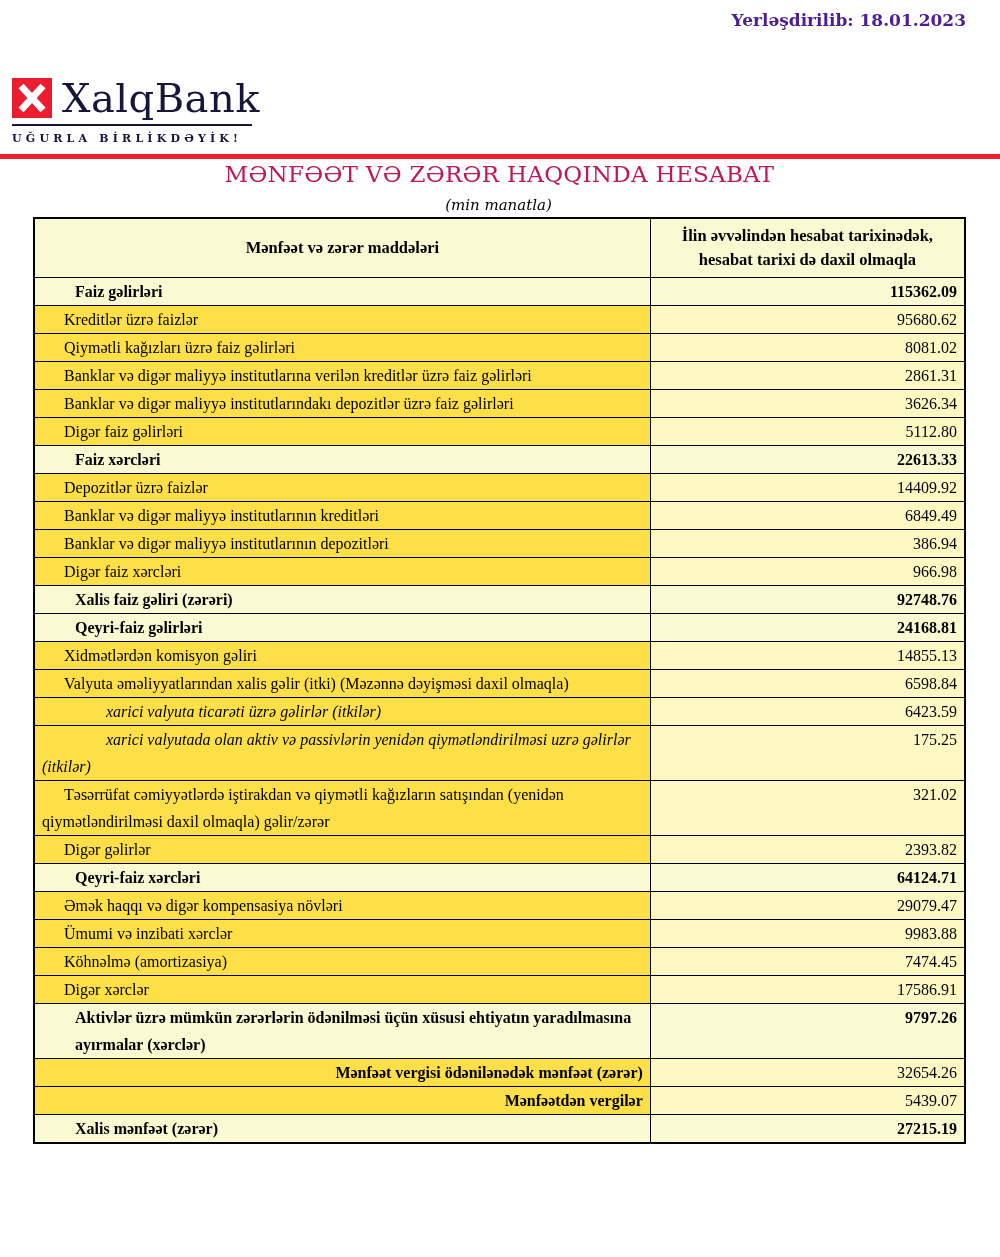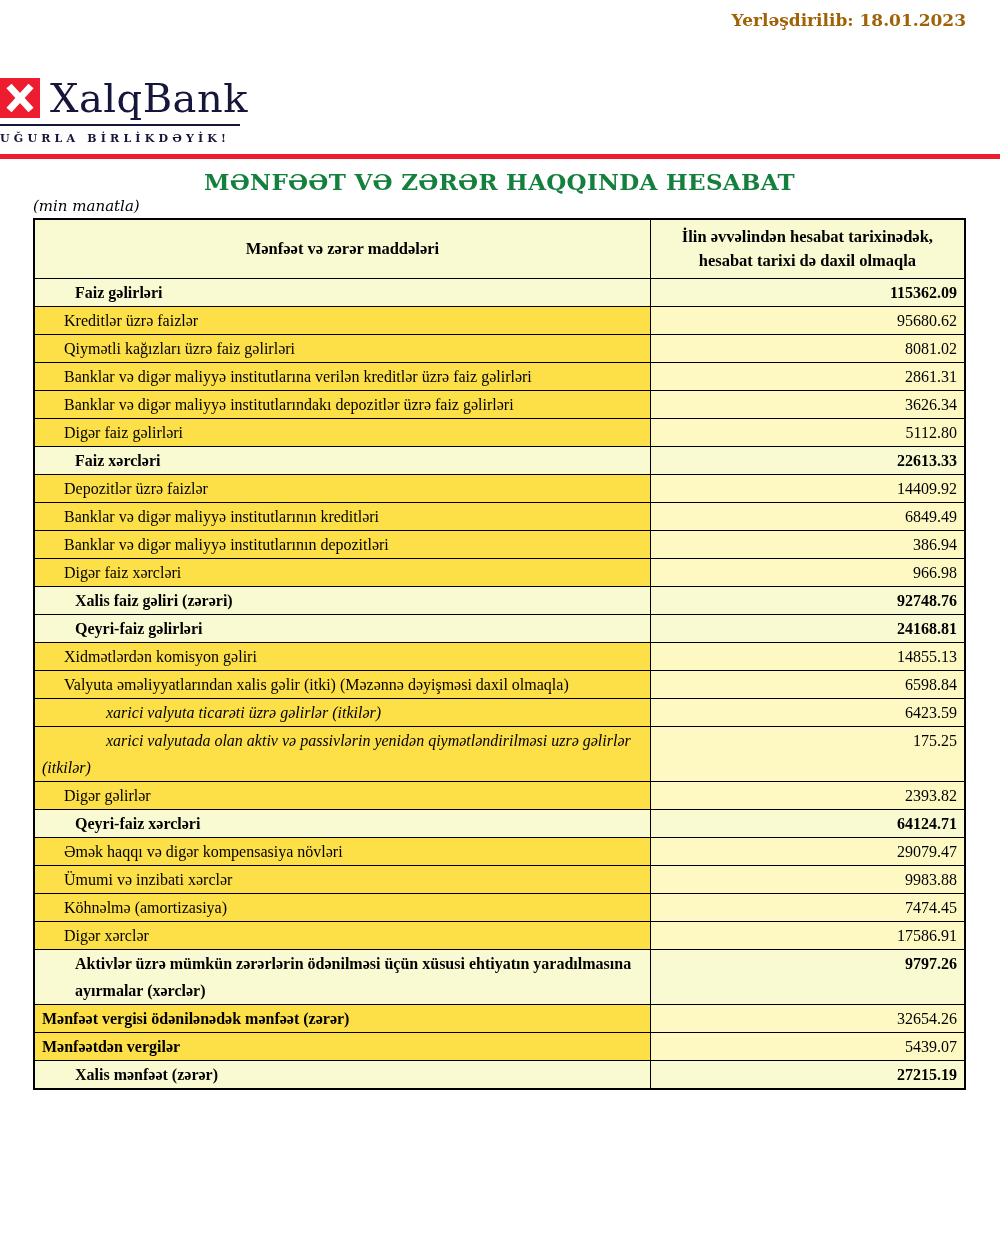--- a/index.html
+++ b/index.html
@@ -10,25 +10,25 @@
     font-family: "DejaVu Serif", "Liberation Serif", serif;
     color: #000000;
   }
   .page { width: 1000px; min-height: 1257px; position: relative; }
 
   .published {
     text-align: right;
     padding: 10px 34px 0 0;
     font-weight: bold;
     font-size: 17px;
-    color: #a16207;
+    color: #4c1d95;
     height: 34px;
   }
 
-  .logo-block { margin: 44px 0 0 0; width: 260px; }
+  .logo-block { margin: 44px 0 0 12px; width: 260px; }
   .logo-row { display: flex; align-items: center; }
   .logo-mark { width: 40px; height: 40px; flex: 0 0 auto; display: block; }
   .logo-text {
     font-size: 40px;
     line-height: 1;
     color: #16163a;
     margin-left: 10px;
     letter-spacing: 0.5px;
   }
   .logo-divider { width: 240px; height: 2px; background: #16163a; margin-top: 6px; }
@@ -41,31 +41,31 @@
     white-space: nowrap;
   }
 
   .red-rule { height: 5px; background: #ed1c2e; margin-top: 9px; width: 100%; }
 
   .content { padding: 0 34px 20px 33px; }
 
   .title {
     text-align: center;
     font-size: 23px;
-    font-weight: bold;
-    color: #15803d;
-    margin-top: 9px;
+    font-weight: normal;
+    color: #be185d;
+    margin-top: 2px;
     letter-spacing: 0.3px;
   }
 
   .unit-note {
-    text-align: left;
+    text-align: center;
     font-style: italic;
     font-size: 15px;
-    margin: 2px 2px 3px 0;
+    margin: 9px 2px 3px 0;
   }
 
   table.pl {
     width: 100%;
     border-collapse: collapse;
     border: 2px solid #000;
     table-layout: fixed;
   }
   table.pl th, table.pl td {
     border: 1px solid #000;
@@ -82,21 +82,21 @@
     font-size: 16.5px;
   }
   table.pl td { padding: 0 7px; line-height: 27px; vertical-align: top; }
   td.label { background: #fde047; text-align: left; }
   td.value { background: #fef9c3; text-align: right; }
 
   tr.row-section td.label,
   tr.row-section td.value { background: #fafad2; font-weight: bold; padding-left: 40px; }
   tr.row-item td.label { text-indent: 22px; }
   tr.row-sub td.label { text-indent: 64px; font-style: italic; }
-  tr.row-boldlabel td.label { font-weight: bold; }
+  tr.row-boldlabel td.label { font-weight: bold; text-align: right; }
 </style>
 </head>
 <body>
 
 <div class="page">
 
   <div class="published">Yerləşdirilib: 18.01.2023</div>
 
   <div class="logo-block">
     <div class="logo-row">
@@ -192,20 +192,24 @@
           </tr>
           <tr class="row-sub">
             <td class="label">xarici valyuta ticarəti üzrə gəlirlər (itkilər)</td>
             <td class="value">6423.59</td>
           </tr>
           <tr class="row-sub">
             <td class="label">xarici valyutada olan aktiv və passivlərin yenidən qiymətləndirilməsi uzrə gəlirlər (itkilər)</td>
             <td class="value">175.25</td>
           </tr>
           <tr class="row-item">
+            <td class="label">Təsərrüfat cəmiyyətlərdə iştirakdan və qiymətli kağızların satışından (yenidən qiymətləndirilməsi daxil olmaqla) gəlir/zərər</td>
+            <td class="value">321.02</td>
+          </tr>
+          <tr class="row-item">
             <td class="label">Digər gəlirlər</td>
             <td class="value">2393.82</td>
           </tr>
           <tr class="row-section">
             <td class="label">Qeyri-faiz xərcləri</td>
             <td class="value">64124.71</td>
           </tr>
           <tr class="row-item">
             <td class="label">Əmək haqqı və digər kompensasiya növləri</td>
             <td class="value">29079.47</td>

